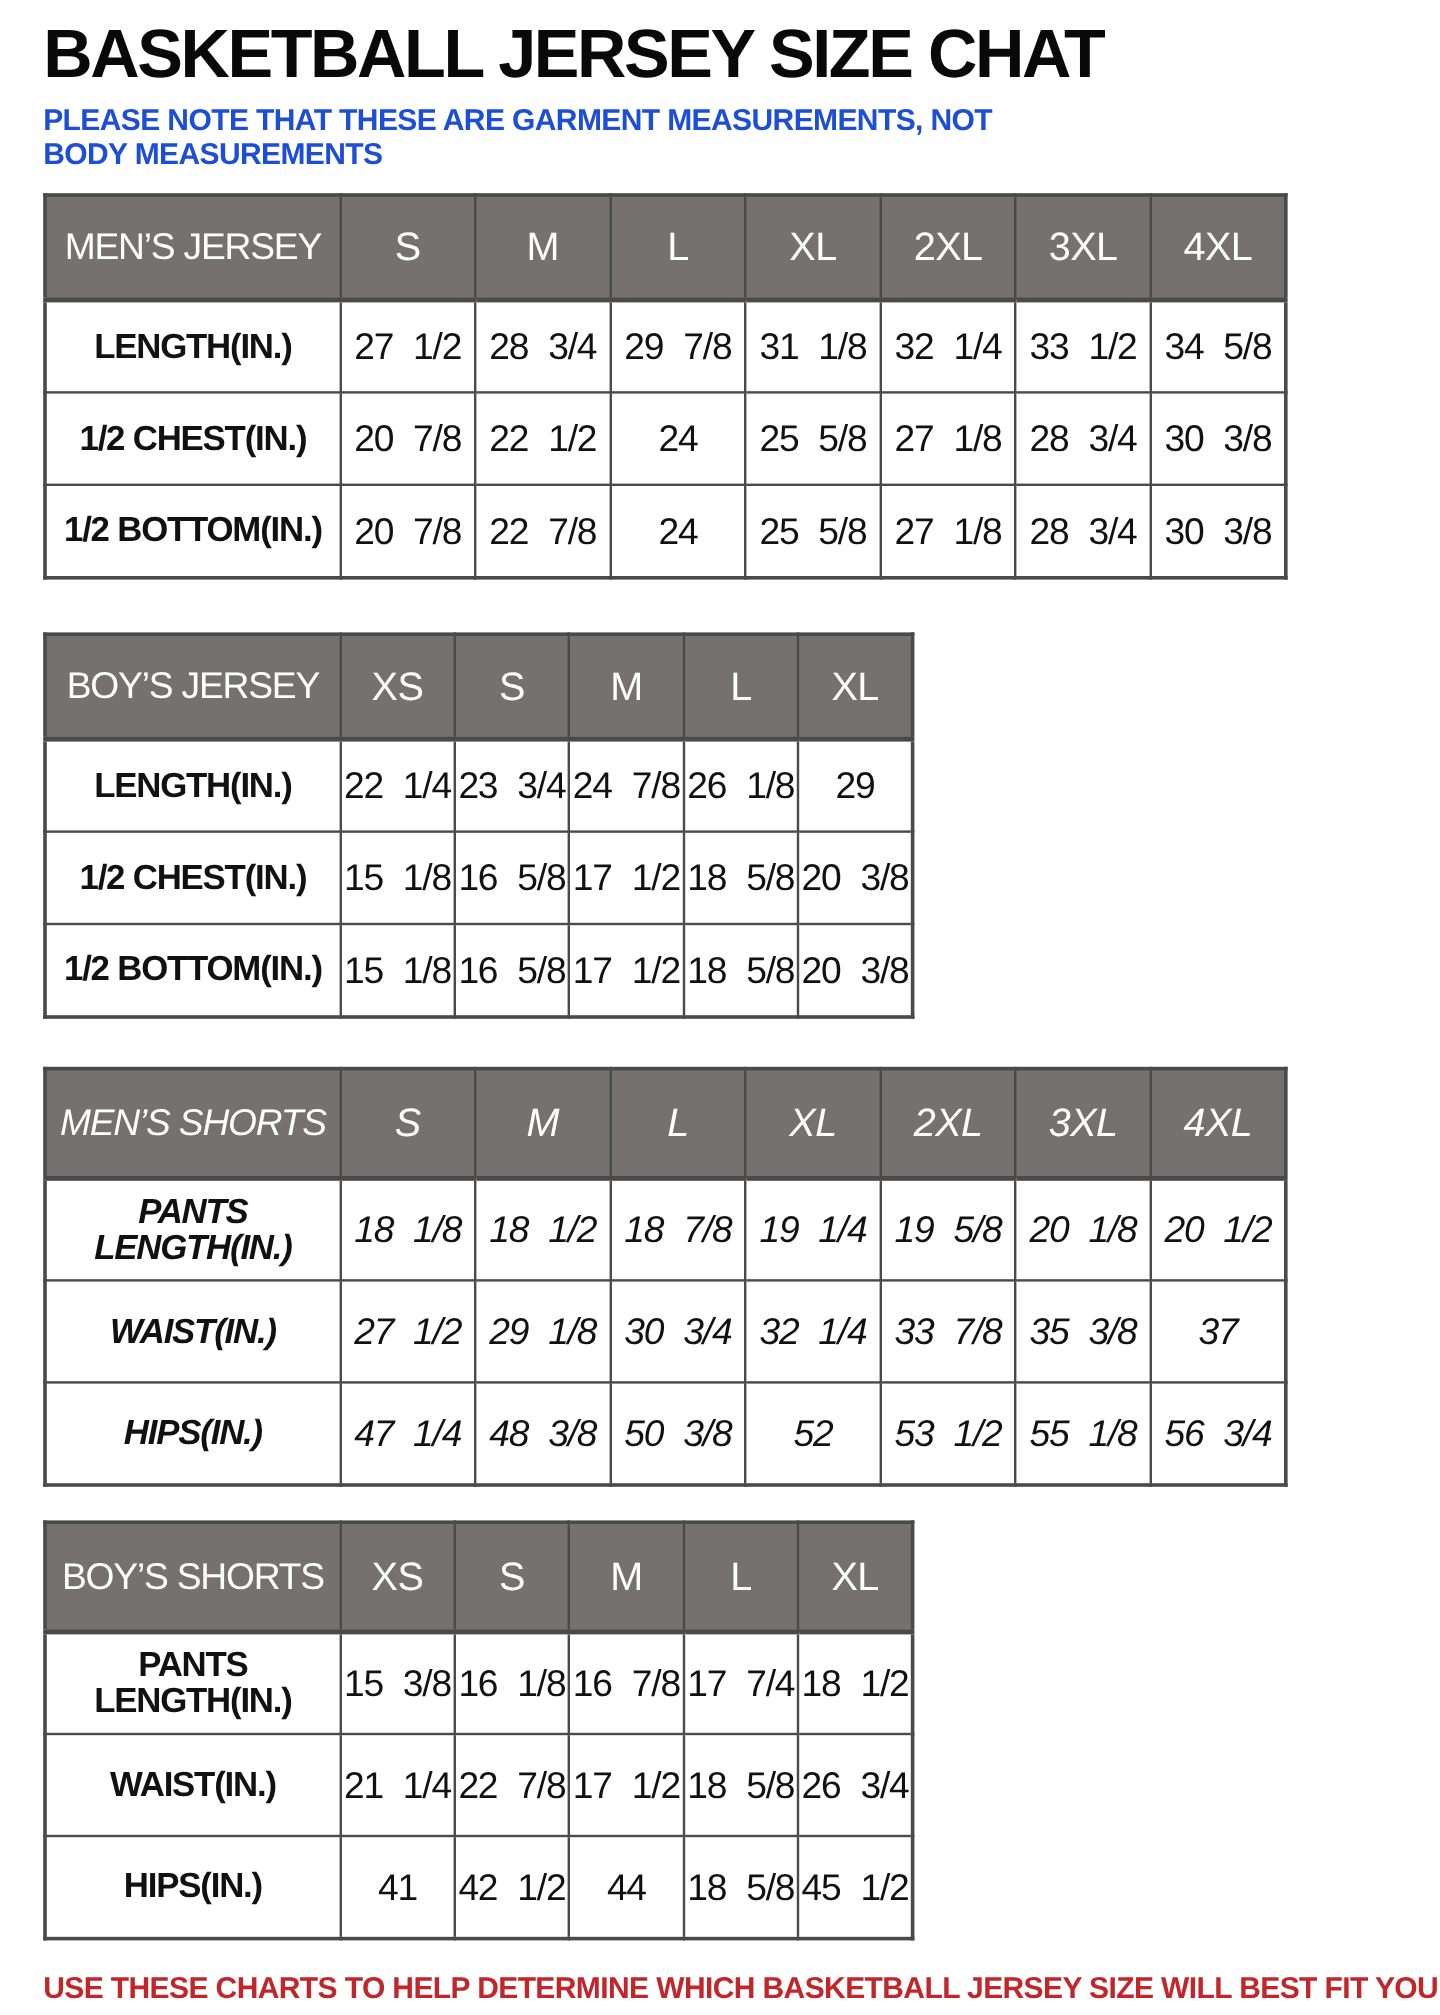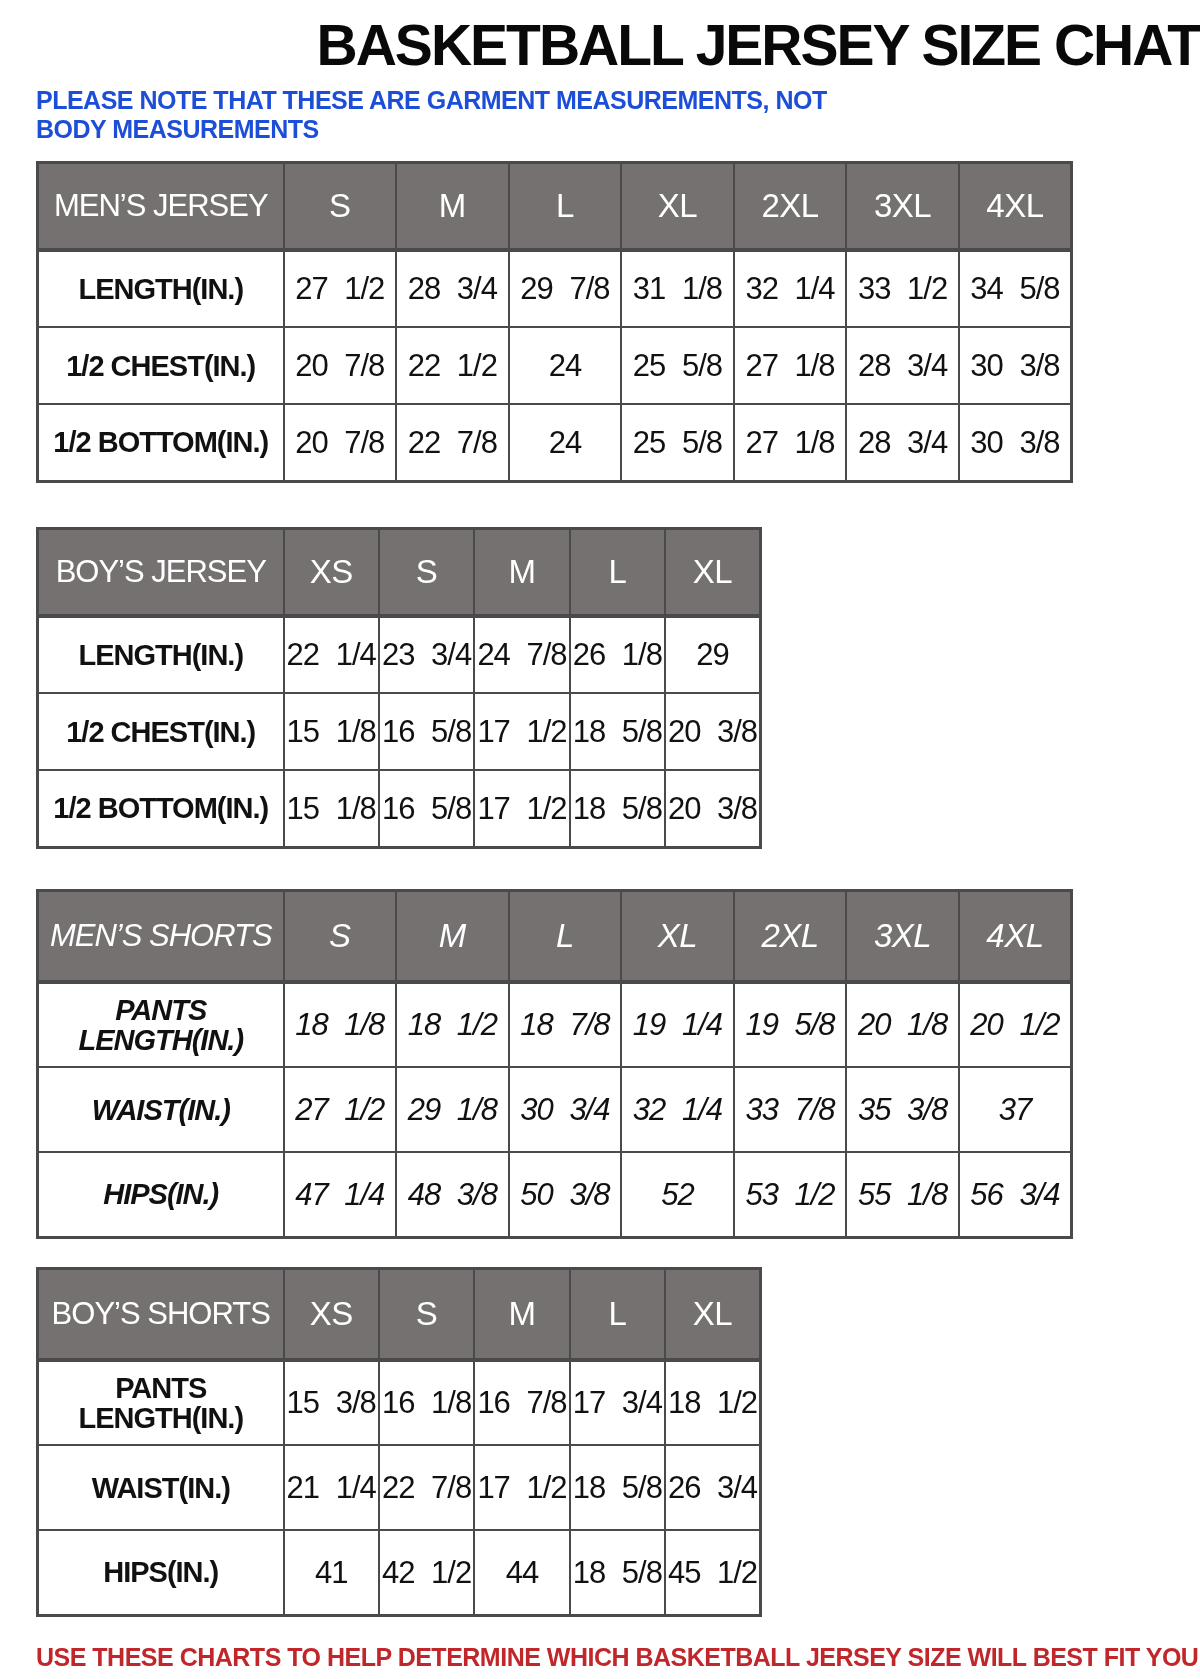--- a/index.html
+++ b/index.html
@@ -11,21 +11,20 @@
     overflow: hidden;
   }
   .page { padding: 14px 0 0 36px; }
 
   .title {
     font-size: 57px;
     font-weight: 700;
     letter-spacing: -2px;
     line-height: 1.12;
     color: #090909;
-    text-align: right;
   }
 
   .note {
     margin-top: 8px;
     max-width: 800px;
     font-size: 25px;
     font-weight: 700;
     letter-spacing: -0.5px;
     line-height: 1.18;
     color: #1d4ed8;
@@ -238,21 +237,21 @@
           <th>L</th>
           <th>XL</th>
         </tr>
       </thead>
       <tbody>
         <tr>
           <td class="label-col">PANTS LENGTH(IN.)</td>
           <td>15 3/8</td>
           <td>16 1/8</td>
           <td>16 7/8</td>
-          <td>17 3/4</td>
+          <td>17 7/4</td>
           <td>18 1/2</td>
         </tr>
         <tr>
           <td class="label-col">WAIST(IN.)</td>
           <td>21 1/4</td>
           <td>22 7/8</td>
           <td>17 1/2</td>
           <td>18 5/8</td>
           <td>26 3/4</td>
         </tr>

